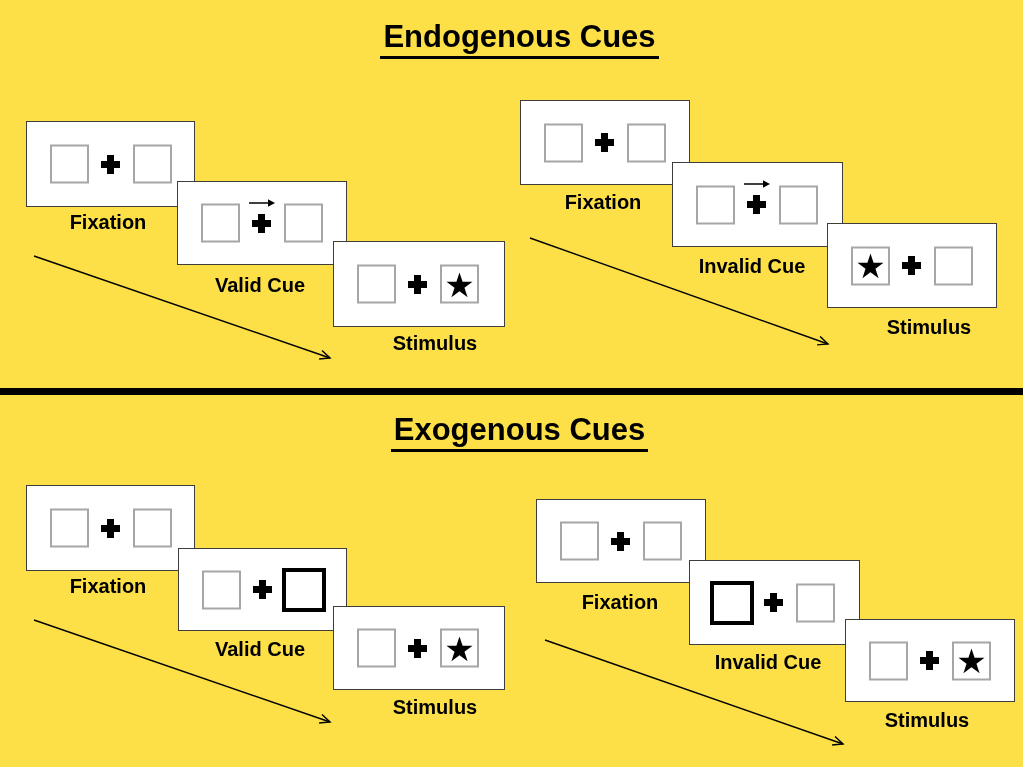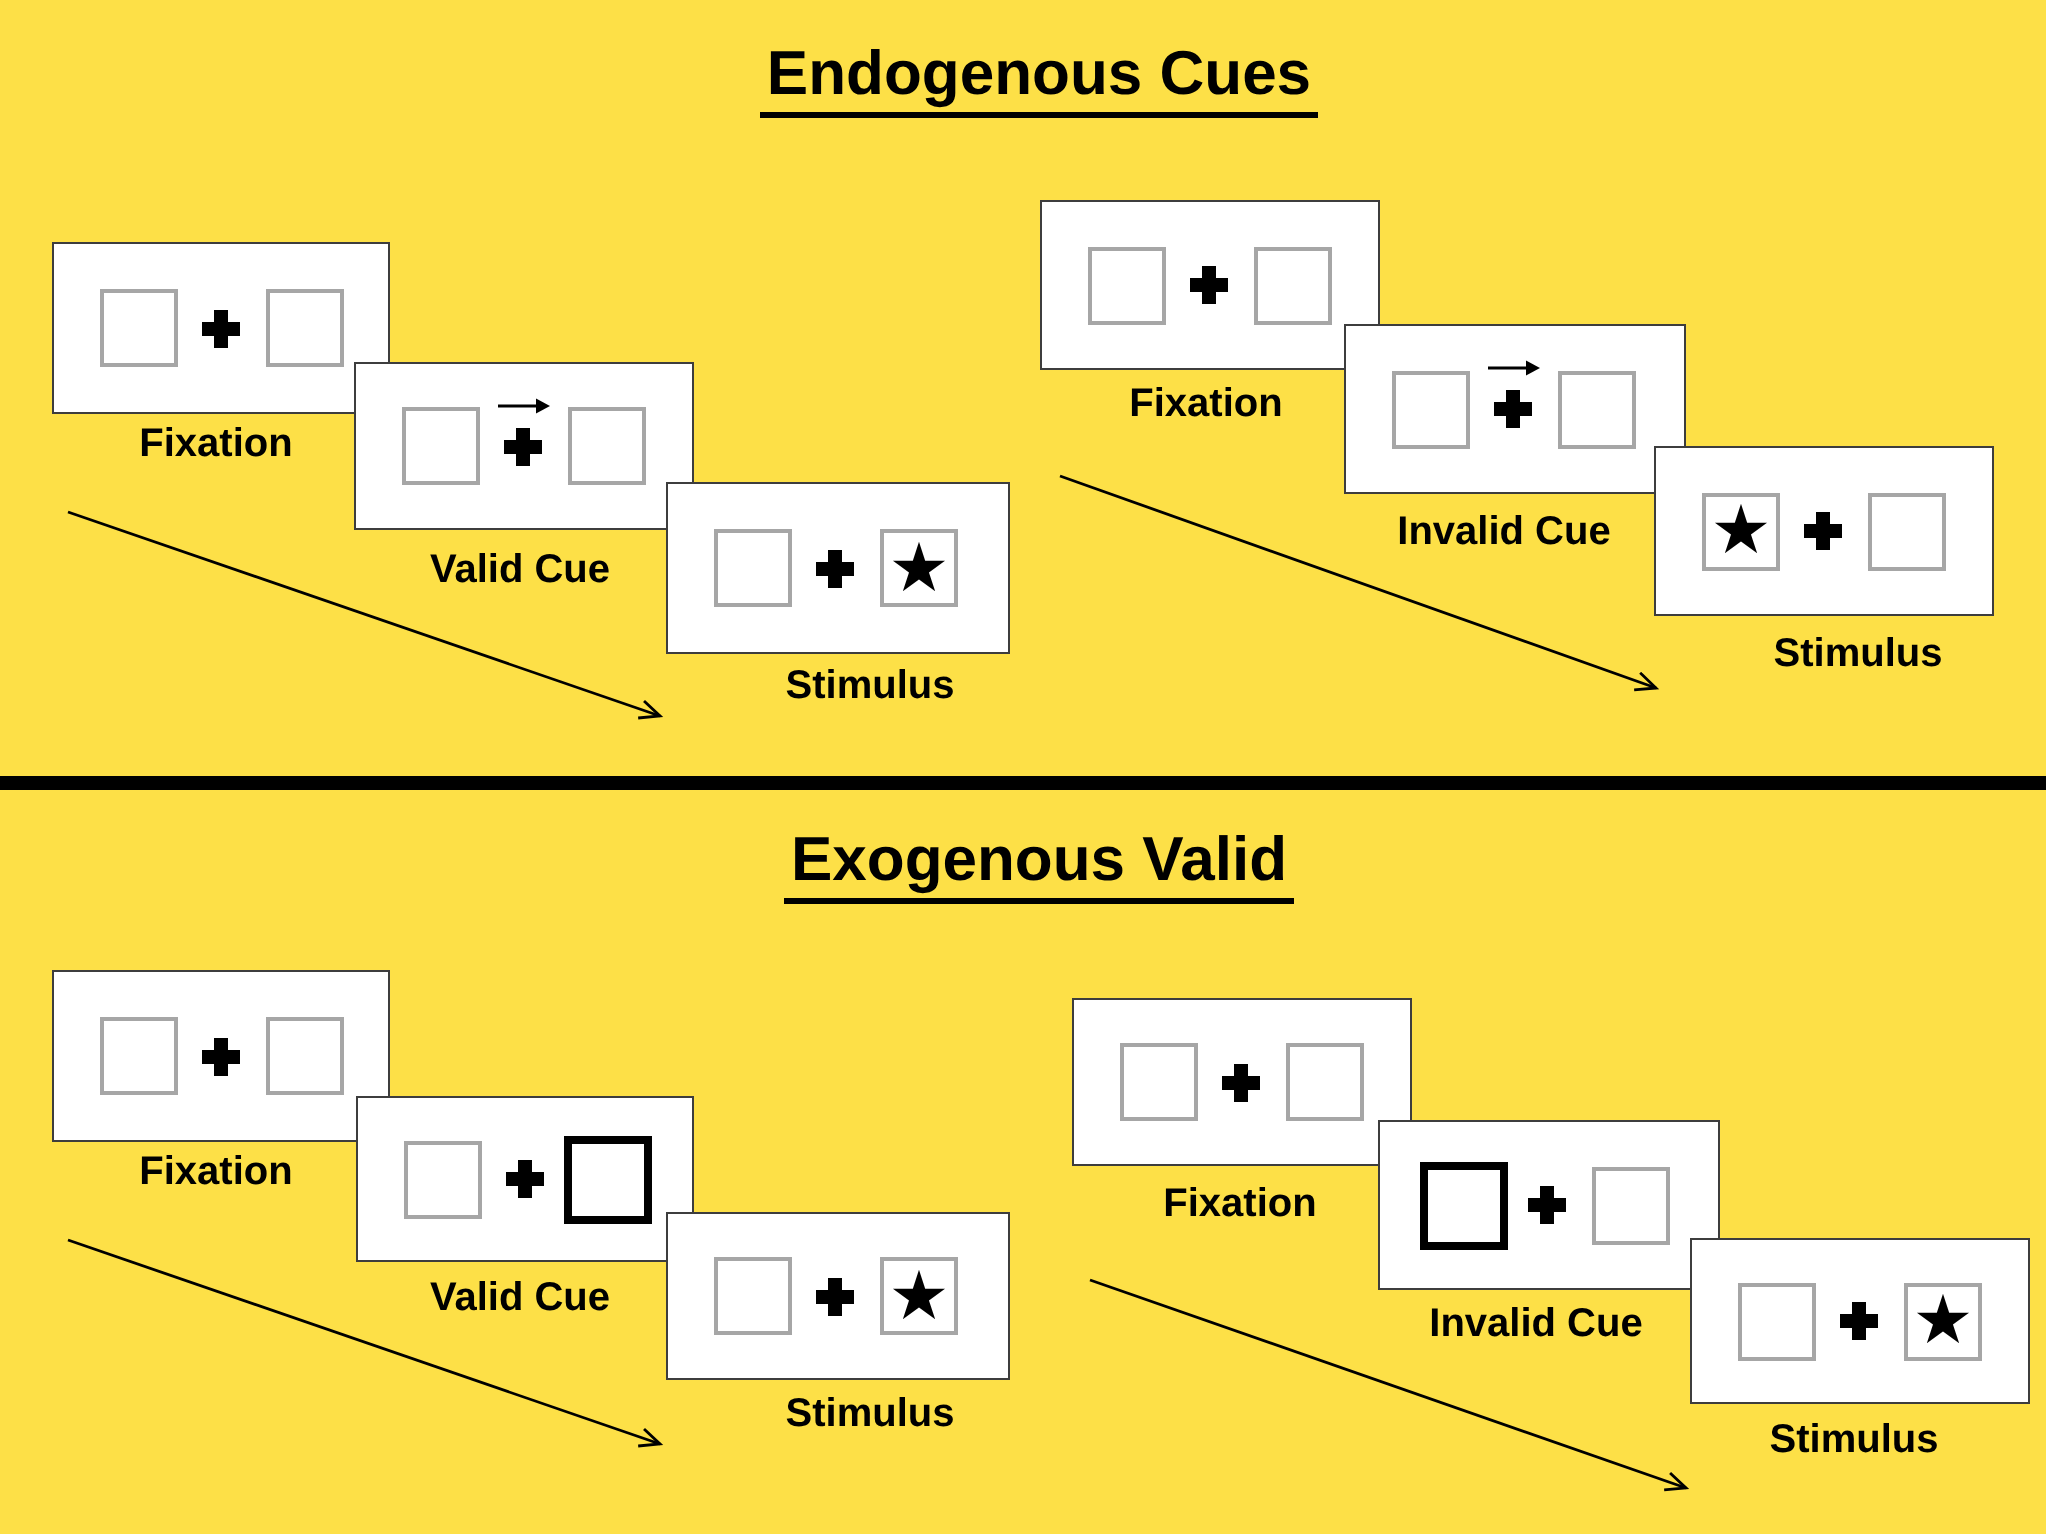--- a/index.html
+++ b/index.html
@@ -134,21 +134,21 @@
     <div class="ccol">
         <div class="plus"></div>
       </div>
     <div class="sq r"></div>
   </div>
   <div class="plabel" style="left:849px;top:316px">Stimulus</div>
 
   <div class="divider"></div>
 
   <div class="section-title" style="top:414px">
-    <span class="tt">Exogenous Valid</span>
+    <span class="tt">Exogenous Cues</span>
   </div>
 
   <svg class="tl-arrow" style="left:28px;top:612px" width="315" height="118">
     <defs>
         <marker id="ah3" markerWidth="13" markerHeight="11" refX="11" refY="5" orient="auto" markerUnits="userSpaceOnUse">
       <path d="M1,0.5 L11,5 L1,9.5" fill="none" stroke="#000" stroke-width="1.4"></path>
         </marker>
       </defs>
     <line x1="6" y1="8" x2="302" y2="110" stroke="#000" stroke-width="1.4" marker-end="url(#ah3)"></line>
   </svg>

